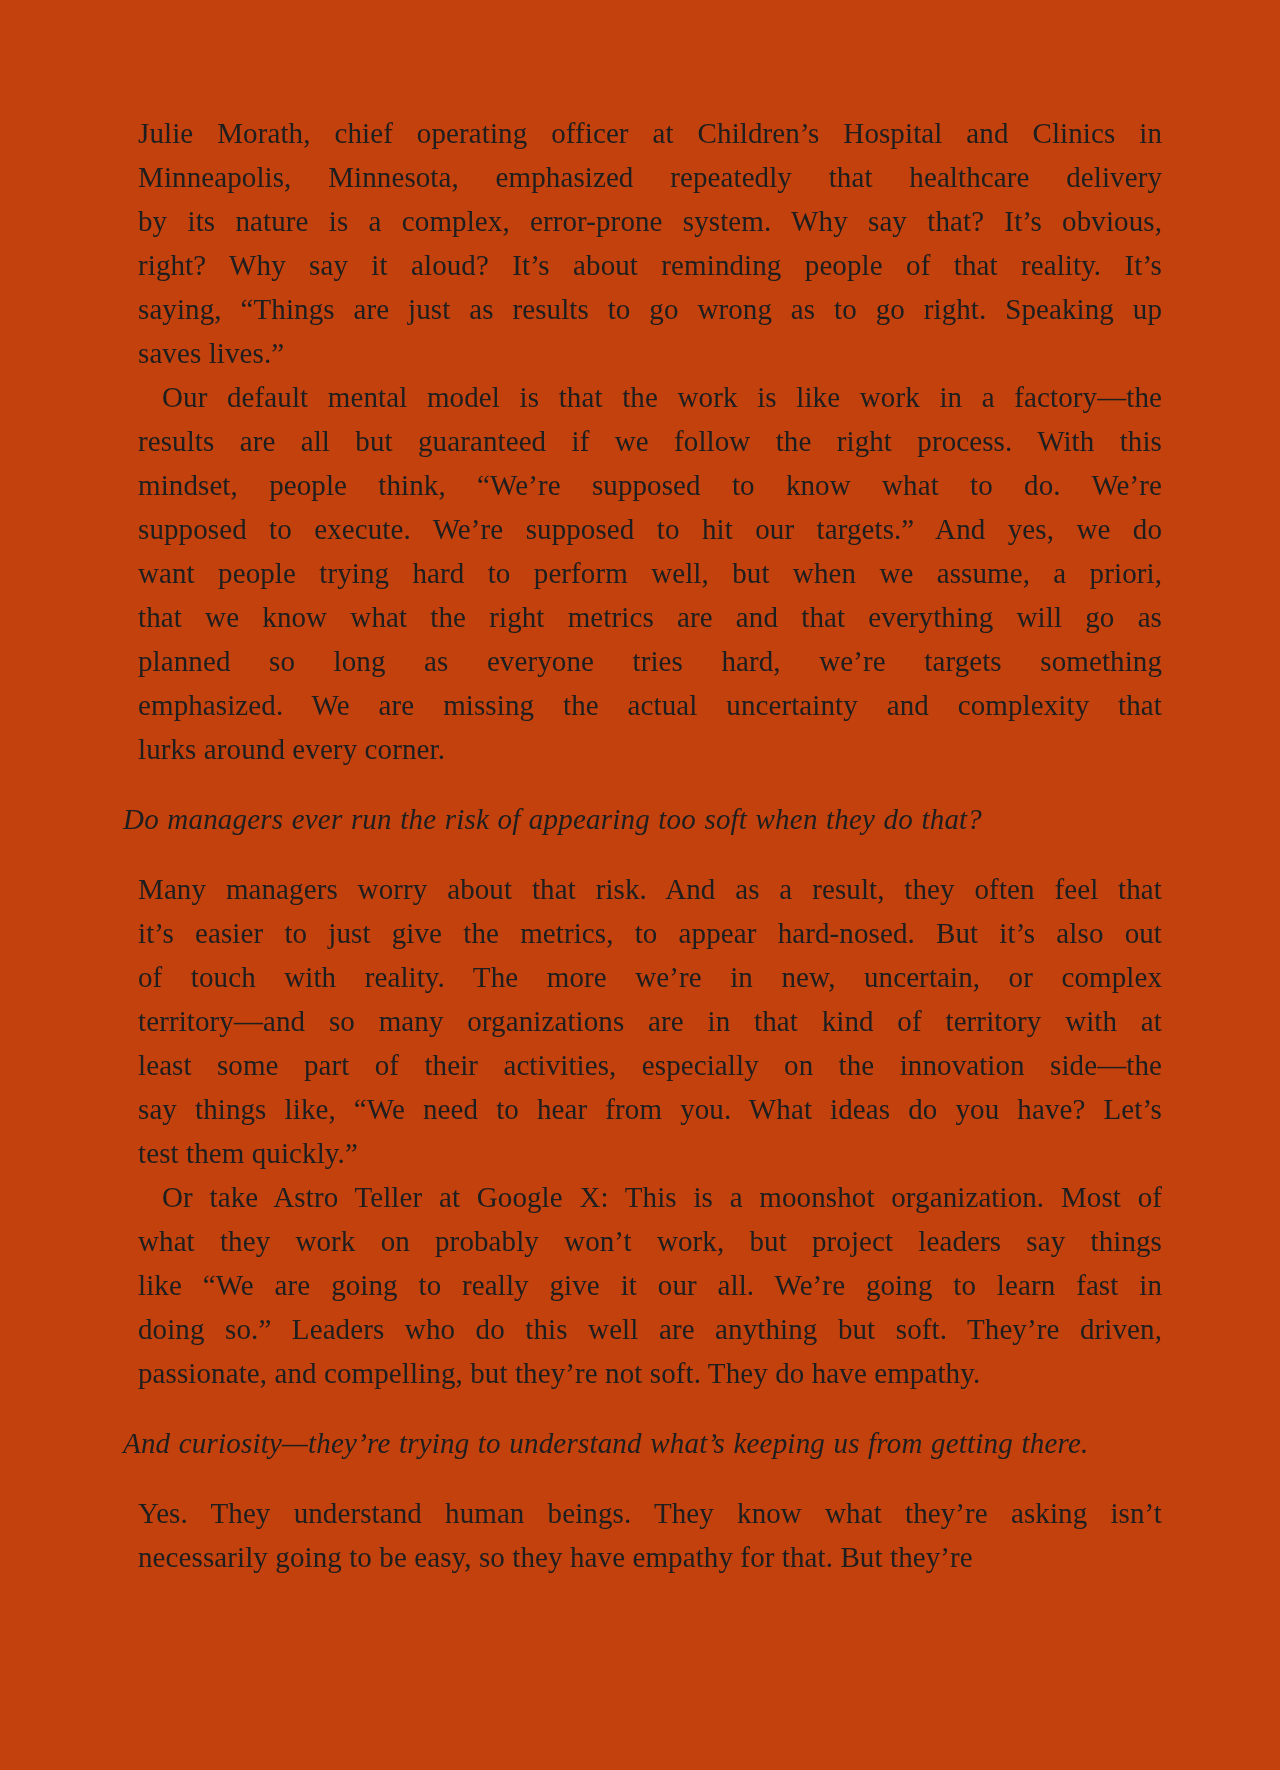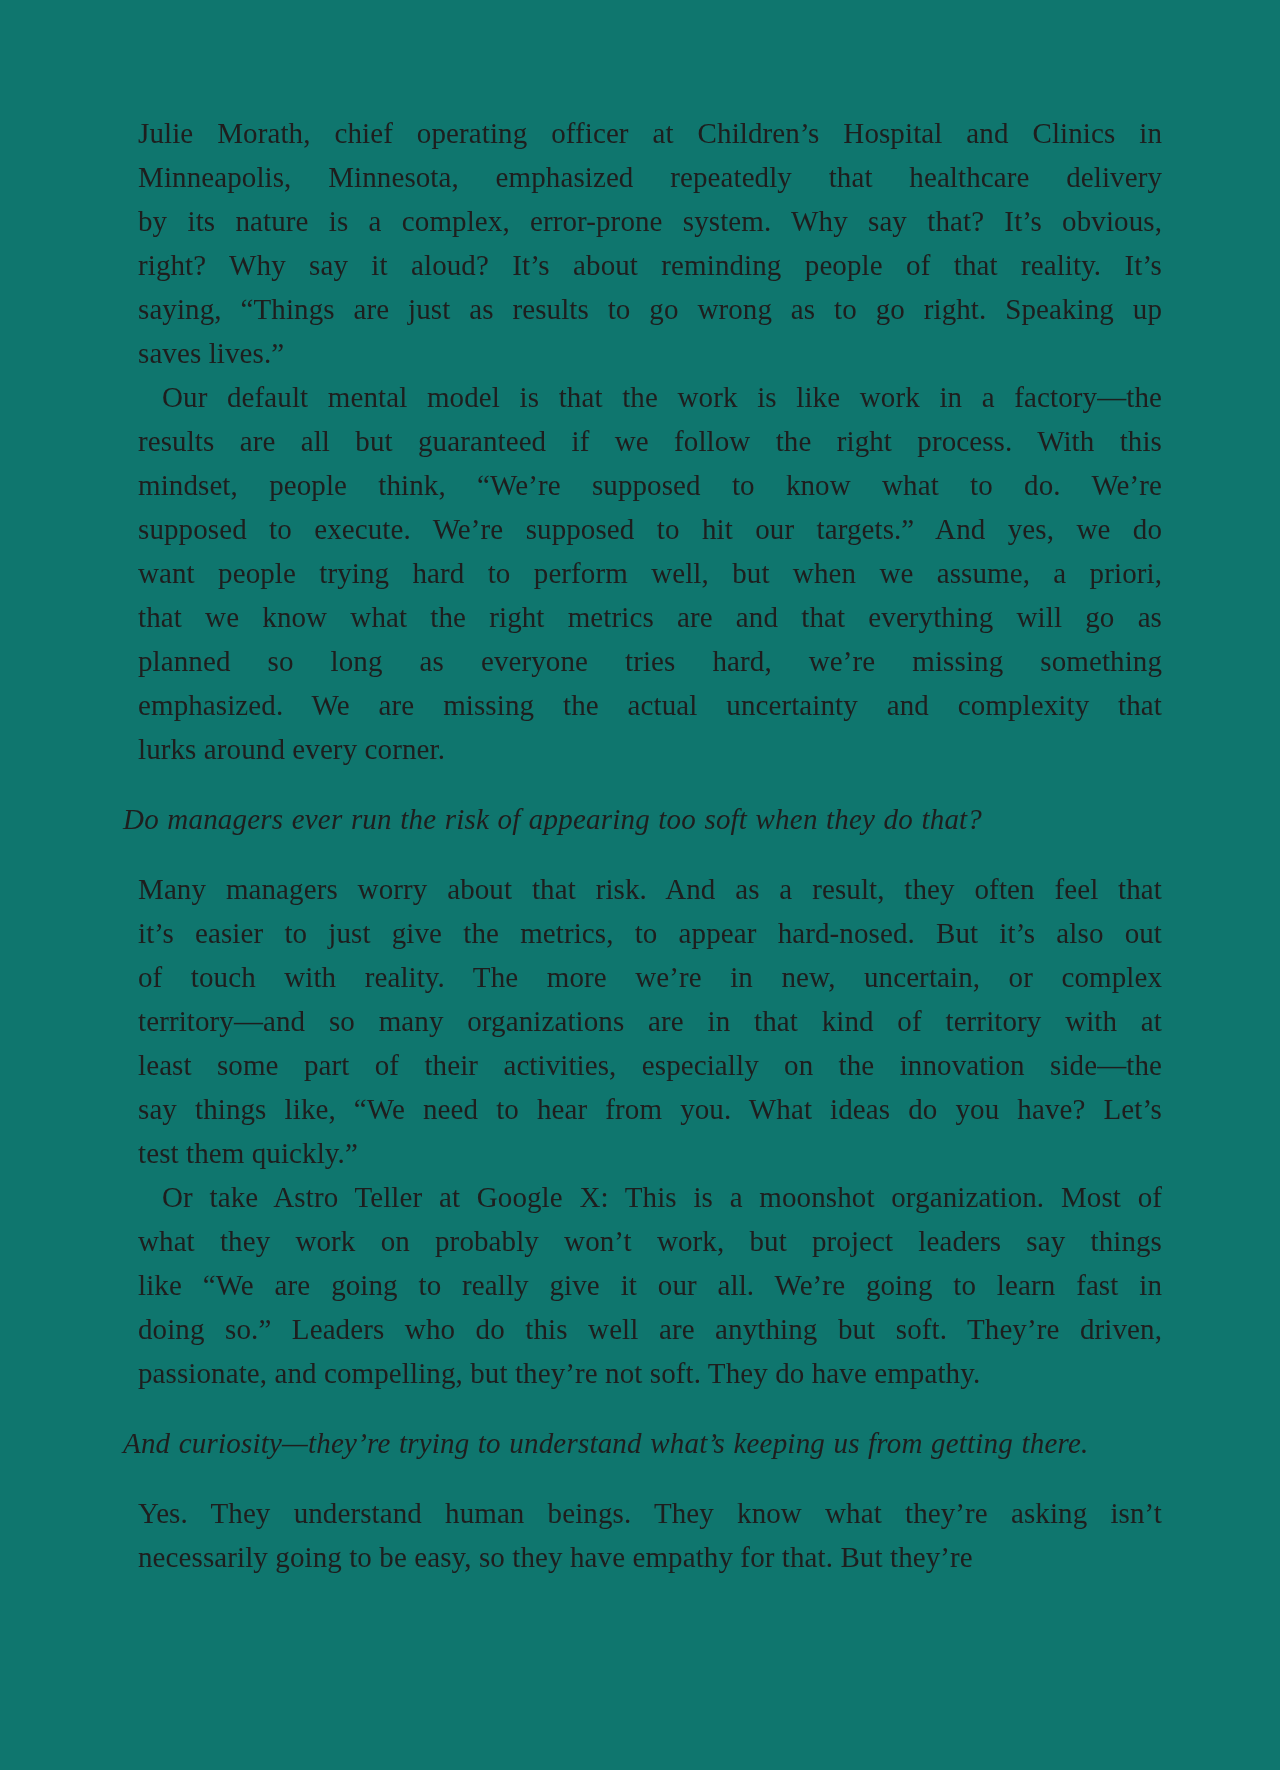--- a/index.html
+++ b/index.html
@@ -4,21 +4,21 @@
 <style>
   html, body {
     margin: 0;
     padding: 0;
     background: #ffffff;
   }
   .book-page {
     position: relative;
     width: 1280px;
     height: 1770px;
-    background: #0f766e;
+    background: #c2410c;
     overflow: hidden;
     font-family: "Liberation Serif", "DejaVu Serif", serif;
     color: #1e1e1e;
   }
   .text-block {
     position: absolute;
     left: 138px;
     top: 111px;
     width: 1024px;
     font-size: 29px;
@@ -72,21 +72,21 @@
         <div class="line">saying, “Things are just as results to go wrong as to go right. Speaking up</div>
         <div class="line last">saves lives.”</div>
       </div>
       <div class="para indent">
         <div class="line">Our default mental model is that the work is like work in a factory—the</div>
         <div class="line">results are all but guaranteed if we follow the right process. With this</div>
         <div class="line">mindset, people think, “We’re supposed to know what to do. We’re</div>
         <div class="line">supposed to execute. We’re supposed to hit our targets.” And yes, we do</div>
         <div class="line">want people trying hard to perform well, but when we assume, a priori,</div>
         <div class="line">that we know what the right metrics are and that everything will go as</div>
-        <div class="line">planned so long as everyone tries hard, we’re missing something</div>
+        <div class="line">planned so long as everyone tries hard, we’re targets something</div>
         <div class="line">emphasized. We are missing the actual uncertainty and complexity that</div>
         <div class="line last">lurks around every corner.</div>
       </div>
       <div class="question">
         <div class="line last">Do managers ever run the risk of appearing too soft when they do that?</div>
       </div>
       <div class="para">
         <div class="line">Many managers worry about that risk. And as a result, they often feel that</div>
         <div class="line">it’s easier to just give the metrics, to appear hard-nosed. But it’s also out</div>
         <div class="line">of touch with reality. The more we’re in new, uncertain, or complex</div>

